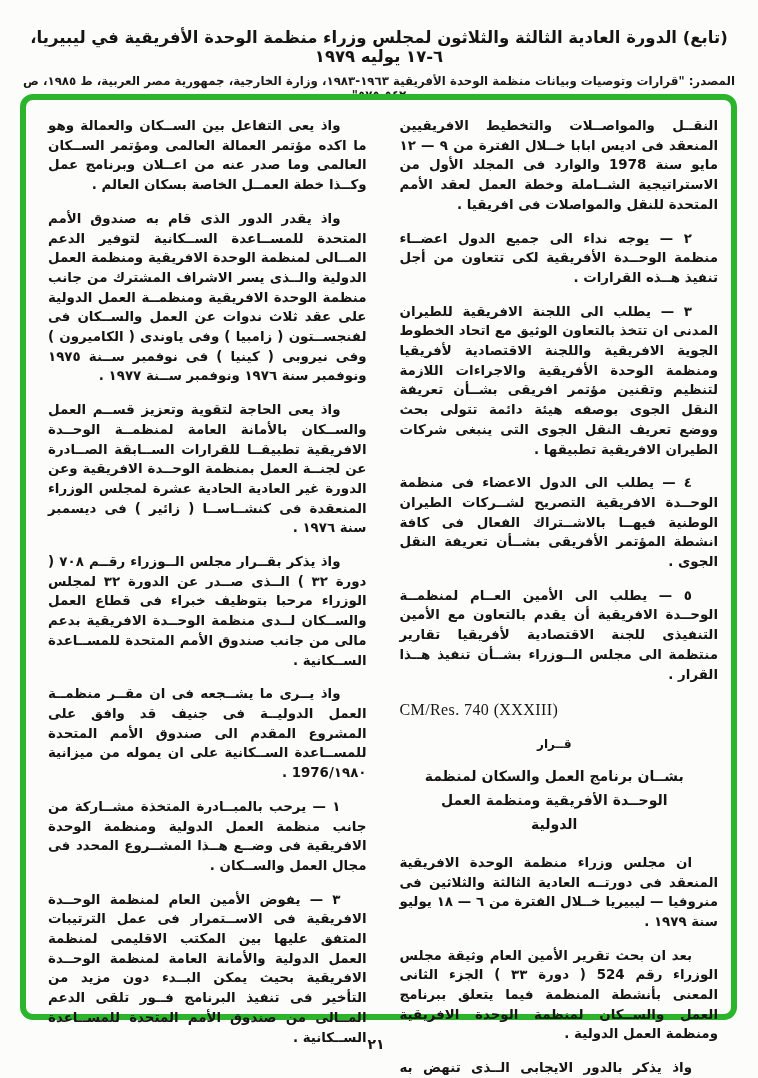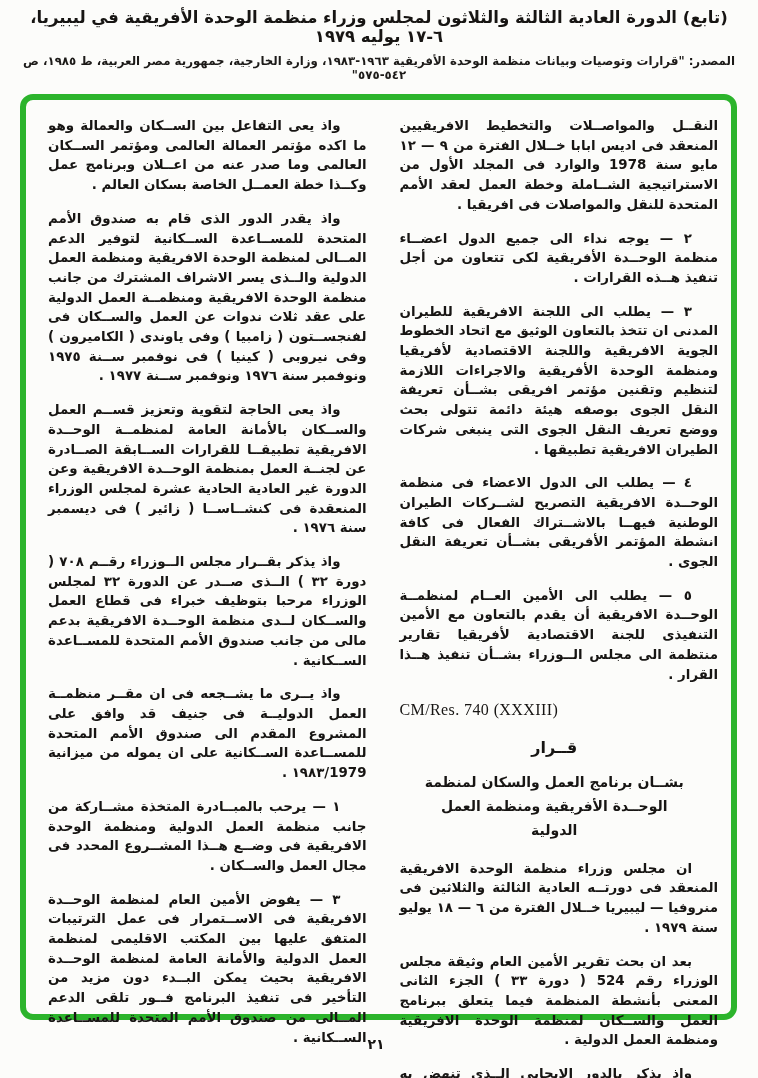--- a/index.html
+++ b/index.html
@@ -9,21 +9,21 @@
     position:relative;
     overflow:hidden;
     font-family:"DejaVu Sans",sans-serif;
     color:#171513;
     -webkit-font-smoothing:antialiased;
   }
   
   .header{
     direction:rtl;
     text-align:center;
-    padding-top:8px;
+    padding-top:28px;
   }
   .header .line1{
     font-size:16.5px;
     font-weight:bold;
     letter-spacing:0;
     margin:0 18px 8px 18px;
   }
   .header .line2{
     font-size:11.8px;
     font-weight:bold;
@@ -67,21 +67,21 @@
     text-align:left;
     font-family:"Liberation Serif",serif;
     font-weight:normal;
     font-size:16px;
     letter-spacing:.4px;
     margin:24px 0 6px 0;
     text-indent:0 !important;
   }
   .res-title{
     text-align:center;
-    font-size:16px;
+    font-size:12px;
     font-weight:bold;
     margin:0 0 12px 0 !important;
     text-indent:0 !important;
   }
   .res-subtitle{
     text-align:center;
     font-size:14px;
     font-weight:bold;
     line-height:1.7;
     margin:0 4px 16px 4px !important;
@@ -123,21 +123,21 @@
       <p>ان مجلس وزراء منظمة الوحدة الافريقية المنعقد فى دورتــه العادية الثالثة والثلاثين فى منروفيا — ليبيريا خــلال الفترة من ٦ — ١٨ يوليو سنة ١٩٧٩ .</p>
       <p>بعد ان بحث تقرير الأمين العام وثيقة مجلس الوزراء رقم 524 ( دورة ٣٣ ) الجزء الثانى المعنى بأنشطة المنظمة فيما يتعلق ببرنامج العمل والســكان لمنظمة الوحدة الافريقية ومنظمة العمل الدولية .</p>
       <p>واذ يذكر بالدور الايجابى الــذى تنهض به منظمة الوحــدة الافريقية ومنظمة العمل الدولية فى مجــال تبصير الراى العام والحكومات والجماعات المنظمة مثل المنظمات النســائية واتحادات الشــباب ونقابات العمال ومنظمات اصحاب الاعمال بعواقب الزيادة الســكانية المطردة على التنمية الاجتماعية والاقتصادية .</p>
     </div>
 
     <div class="col">
       <p>واذ يعى التفاعل بين الســكان والعمالة وهو ما اكده مؤتمر العمالة العالمى ومؤتمر الســكان العالمى وما صدر عنه من اعــلان وبرنامج عمل وكــذا خطة العمــل الخاصة بسكان العالم .</p>
       <p>واذ يقدر الدور الذى قام به صندوق الأمم المتحدة للمســاعدة الســكانية لتوفير الدعم المــالى لمنظمة الوحدة الافريقية ومنظمة العمل الدولية والــذى يسر الاشراف المشترك من جانب منظمة الوحدة الافريقية ومنظمــة العمل الدولية على عقد ثلاث ندوات عن العمل والســكان فى لفنجســتون ( زامبيا ) وفى ياوندى ( الكاميرون ) وفى نيروبى ( كينيا ) فى نوفمبر ســنة ١٩٧٥ ونوفمبر سنة ١٩٧٦ ونوفمبر ســنة ١٩٧٧ .</p>
       <p>واذ يعى الحاجة لتقوية وتعزيز قســم العمل والســكان بالأمانة العامة لمنظمــة الوحــدة الافريقية تطبيقــا للقرارات الســابقة الصــادرة عن لجنــة العمل بمنظمة الوحــدة الافريقية وعن الدورة غير العادية الحادية عشرة لمجلس الوزراء المنعقدة فى كنشــاســا ( زائير ) فى ديسمبر سنة ١٩٧٦ .</p>
       <p>واذ يذكر بقــرار مجلس الــوزراء رقــم ٧٠٨ ( دورة ٣٢ ) الــذى صــدر عن الدورة ٣٢ لمجلس الوزراء مرحبا بتوظيف خبراء فى قطاع العمل والســكان لــدى منظمة الوحــدة الافريقية بدعم مالى من جانب صندوق الأمم المتحدة للمســاعدة الســكانية .</p>
-      <p>واذ يــرى ما يشــجعه فى ان مقــر منظمــة العمل الدوليــة فى جنيف قد وافق على المشروع المقدم الى صندوق الأمم المتحدة للمســاعدة الســكانية على ان يموله من ميزانية ١٩٨٣/1979 .</p>
+      <p>واذ يــرى ما يشــجعه فى ان مقــر منظمــة العمل الدوليــة فى جنيف قد وافق على المشروع المقدم الى صندوق الأمم المتحدة للمســاعدة الســكانية على ان يموله من ميزانية 1976/١٩٨٠ .</p>
       <p>١ — يرحب بالمبــادرة المتخذة مشــاركة من جانب منظمة العمل الدولية ومنظمة الوحدة الافريقية فى وضــع هــذا المشــروع المحدد فى مجال العمل والســكان .</p>
       <p>٣ — يفوض الأمين العام لمنظمة الوحــدة الافريقية فى الاســتمرار فى عمل الترتيبات المتفق عليها بين المكتب الاقليمى لمنظمة العمل الدولية والأمانة العامة لمنظمة الوحــدة الافريقية بحيث يمكن البــدء دون مزيد من التأخير فى تنفيذ البرنامج فــور تلقى الدعم المــالى من صندوق الأمم المتحدة للمســاعدة الســكانية .</p>
 
     </div>
 
   </div>
 </div>
 
 <div class="page-number">٢١</div>
 

